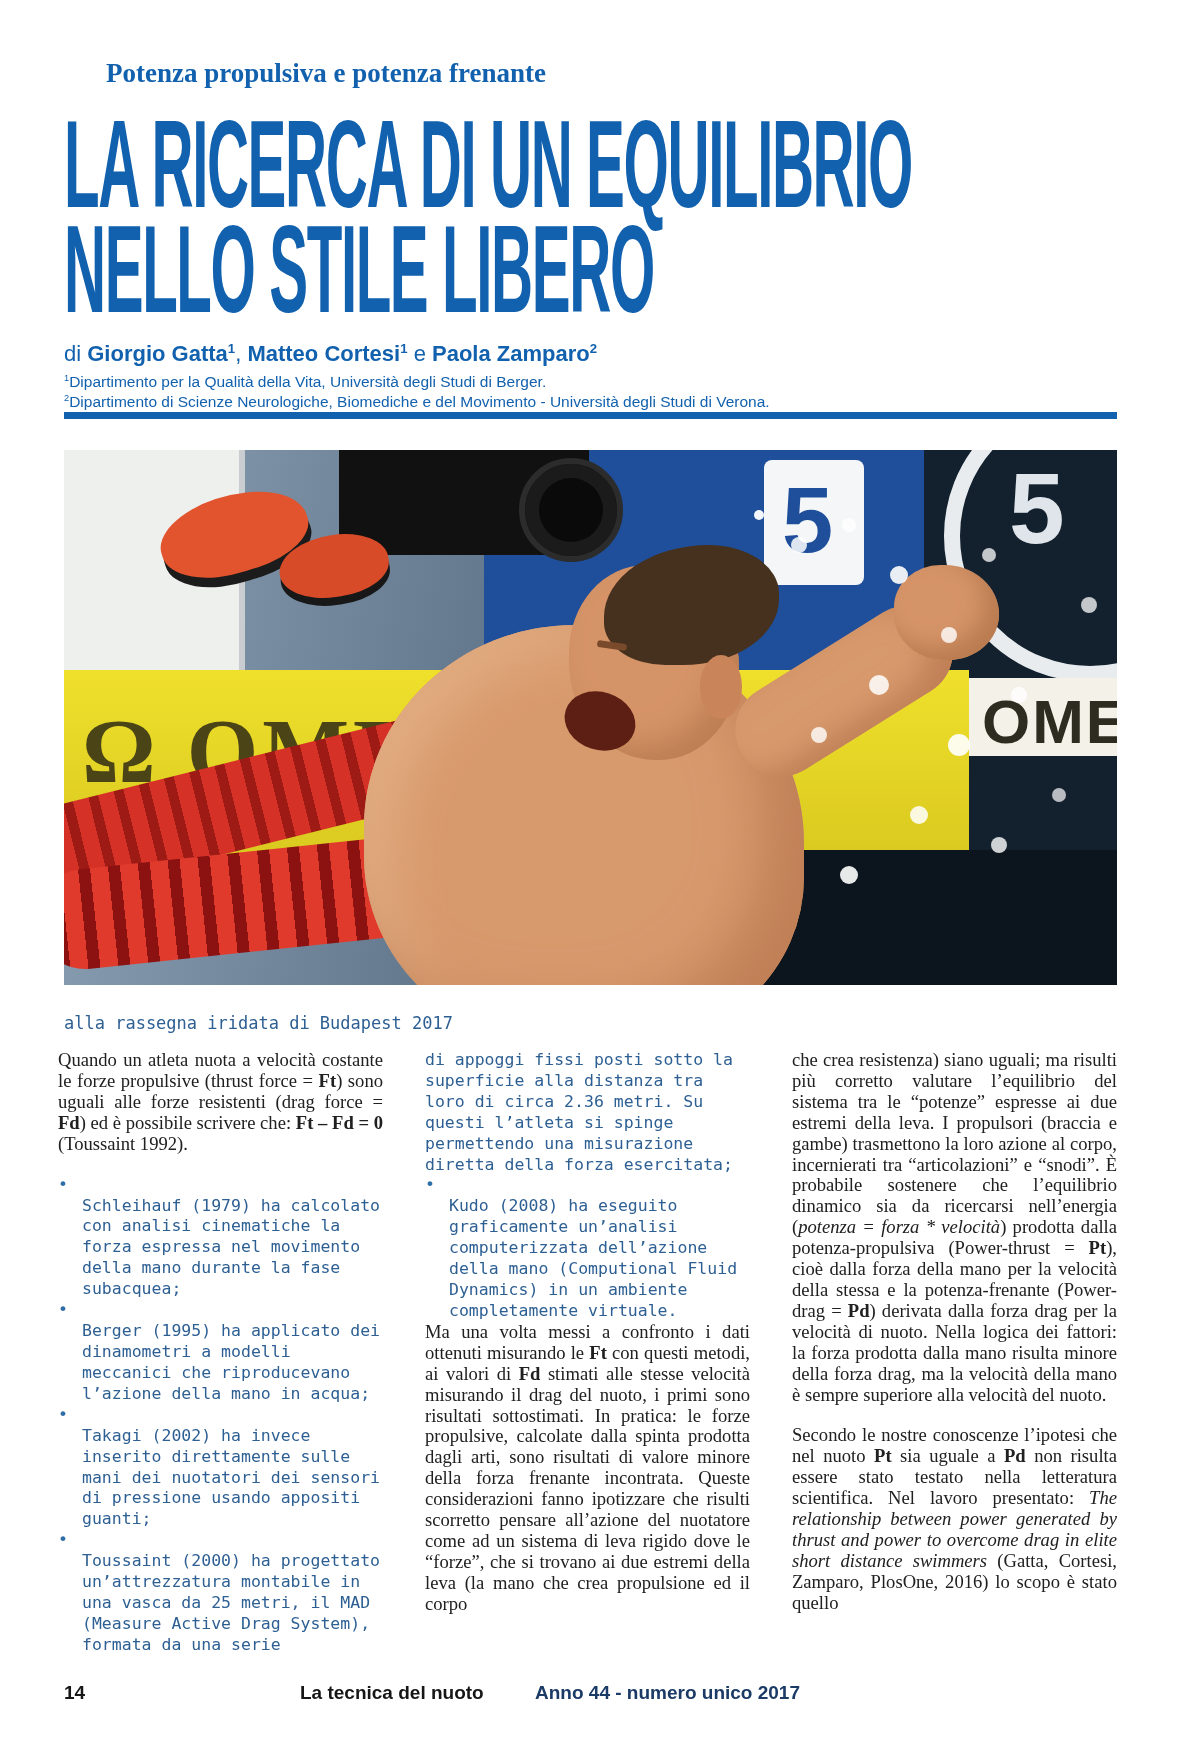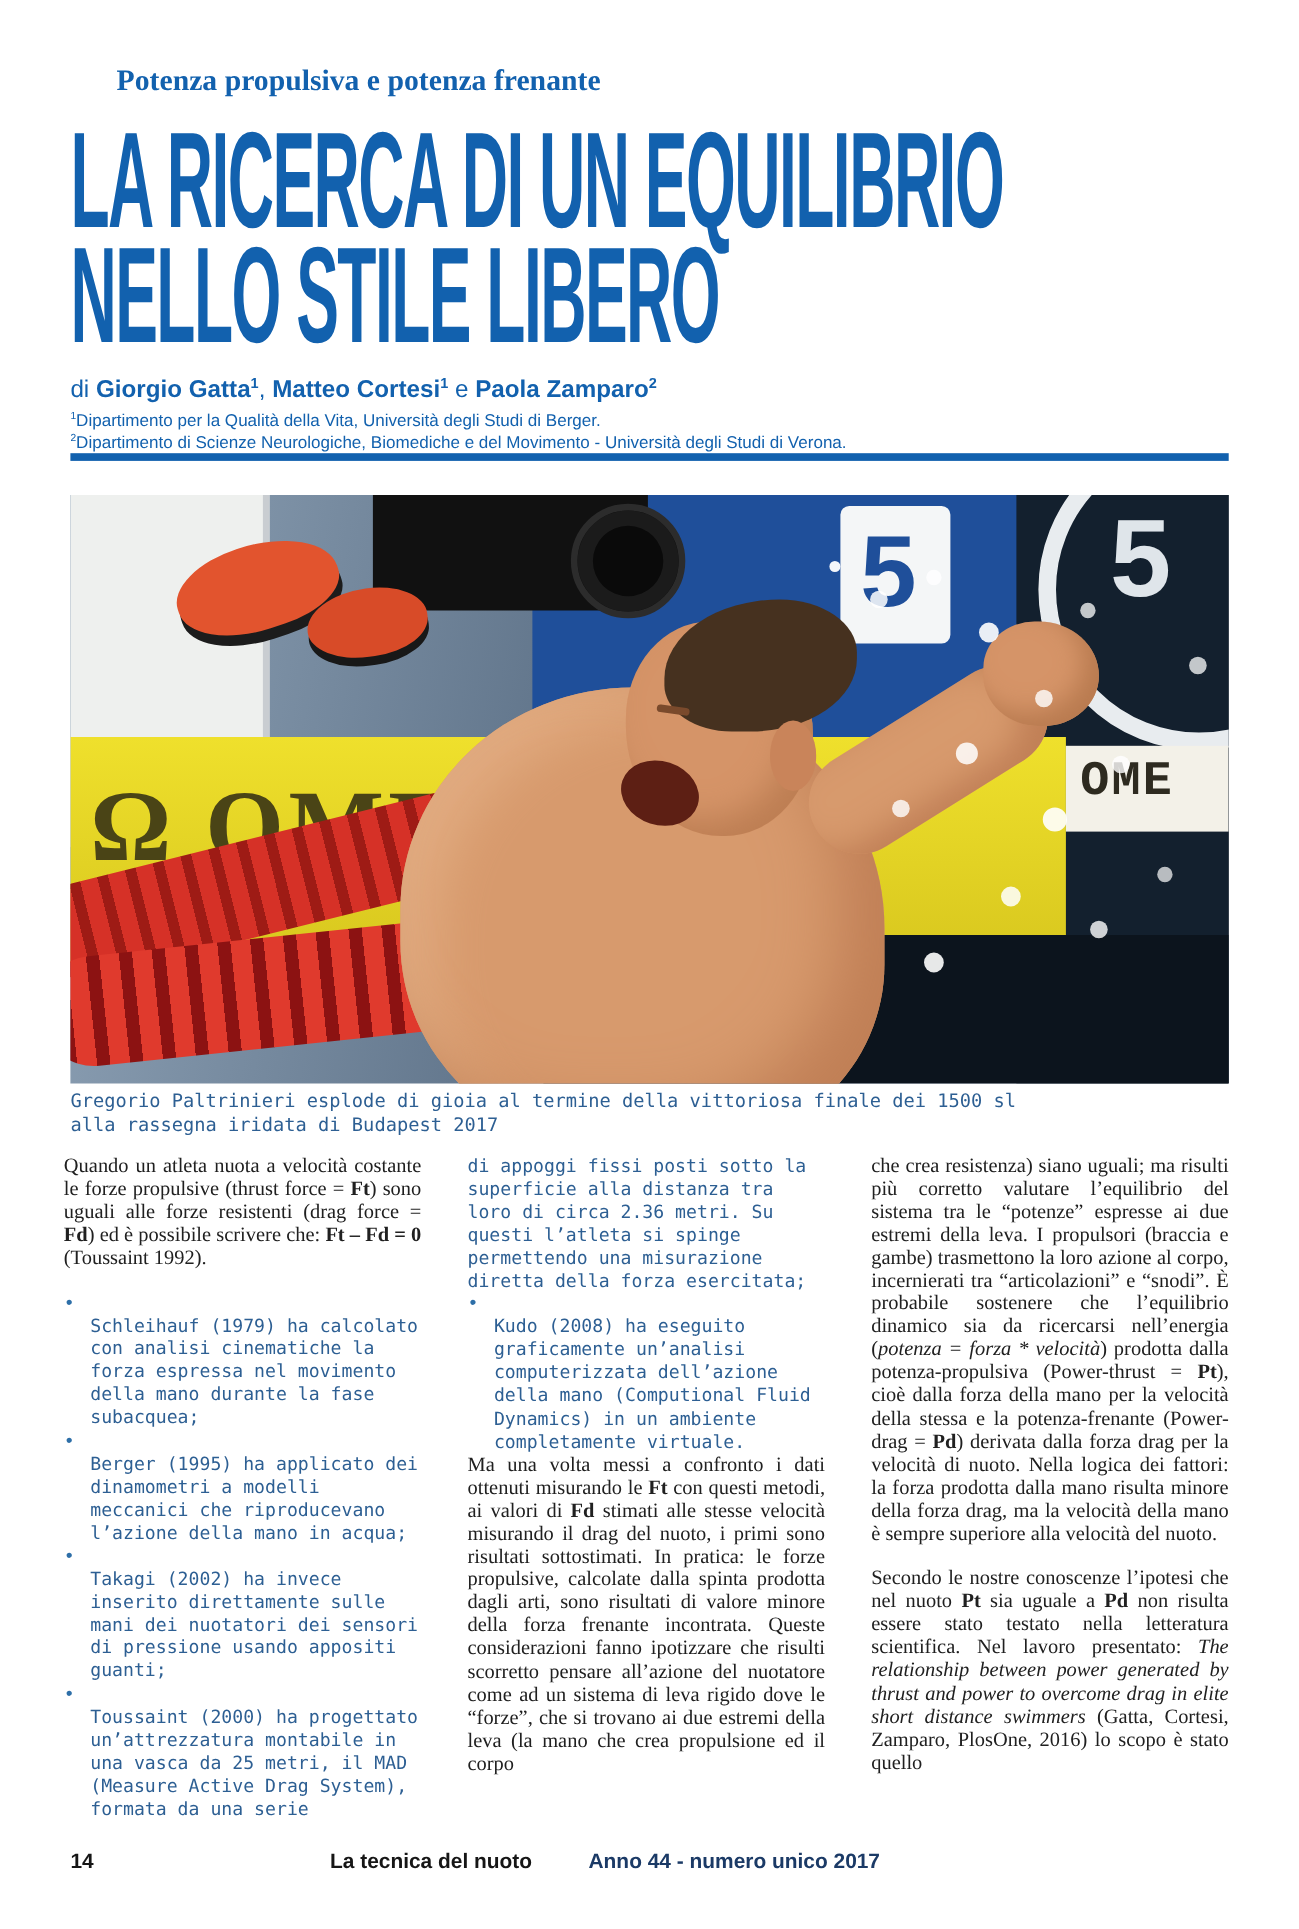--- a/index.html
+++ b/index.html
@@ -37,22 +37,22 @@
            border:6px solid #2c2c2c;box-shadow:inset 0 0 0 14px #1b1b1b;}
   .ph-shoe1{left:95px;top:45px;width:150px;height:78px;background:#e2542e;border-radius:50% 60% 45% 55%;
             transform:rotate(-18deg);box-shadow:0 10px 0 #1c1c1c;}
   .ph-shoe2{left:215px;top:85px;width:110px;height:62px;background:#d84b28;border-radius:55% 50% 50% 50%;
             transform:rotate(-8deg);box-shadow:0 8px 0 #181818;}
   .ph-yellow{left:0;top:220px;width:905px;height:205px;
              background:linear-gradient(#efe02c,#d8c71e);}
   .ph-omega{left:18px;top:248px;font-family:"Liberation Serif",serif;font-weight:bold;
             font-size:92px;color:#4a4416;letter-spacing:4px;}
   .ph-white-patch{left:905px;top:228px;width:148px;height:78px;background:#f3f1e8;}
-  .ph-ome{left:918px;top:236px;font-family:Liberation Mono, monospace;font-weight:bold;
-          font-size:44px;color:#2e2b20;letter-spacing:2px;}
+  .ph-ome{left:918px;top:236px;font-family:Liberation Sans, sans-serif;font-weight:bold;
+          font-size:62px;color:#2e2b20;letter-spacing:2px;}
   .ph-water{left:430px;top:400px;width:623px;height:135px;background:#0c141d;}
   .ph-rope1{left:-40px;top:290px;width:600px;height:88px;border-radius:44px;
             background:repeating-linear-gradient(90deg,#d63127 0 16px,#9e1b15 16px 26px);
             transform:rotate(-14deg);}
   .ph-rope2{left:-30px;top:395px;width:560px;height:100px;border-radius:50px;
             background:repeating-linear-gradient(90deg,#e03a2d 0 18px,#8c1212 18px 30px);
             transform:rotate(-6deg);}
   .ph-torso{left:300px;top:175px;width:440px;height:420px;background:#d79a6d;
             border-radius:48% 52% 40% 45%;
             box-shadow:inset -40px -30px 60px #c07f56, inset 30px 20px 50px #e2ad82;}
@@ -140,21 +140,21 @@
     <div class="ph-fist"></div>
     <div class="ph-head"></div>
     <div class="ph-hair"></div>
     <div class="ph-ear"></div>
     <div class="ph-mouth"></div>
     <div class="ph-eye"></div>
     <div class="ph-splash"></div>
   </div>
 
   <div class="caption">
-    <span>Gregorio Paltrinieri esplode di gioia al termine della vittoriosa finale dei 1500 sl</span><br>
+    <br>
     <span>alla rassegna iridata di Budapest 2017</span>
   </div>
 
   <div class="columns">
     <div class="col">
         <div class="para"><span>Quando un atleta nuota a velocità costante le forze propulsive (thrust force = </span><b>Ft</b><span>) sono uguali alle forze resistenti (drag force = </span><b>Fd</b><span>) ed è possibile scrivere che: </span><b>Ft – Fd = 0</b><span> (Toussaint 1992).</span></div>
         <div class="bullets">
           <div class="bullet-item">
             <span class="bullet-dot">•</span>
             <div class="bullet-text"><span>Schleihauf (1979) ha calcolato con analisi cinematiche la forza espressa nel movimento della mano durante la fase subacquea;</span></div>

